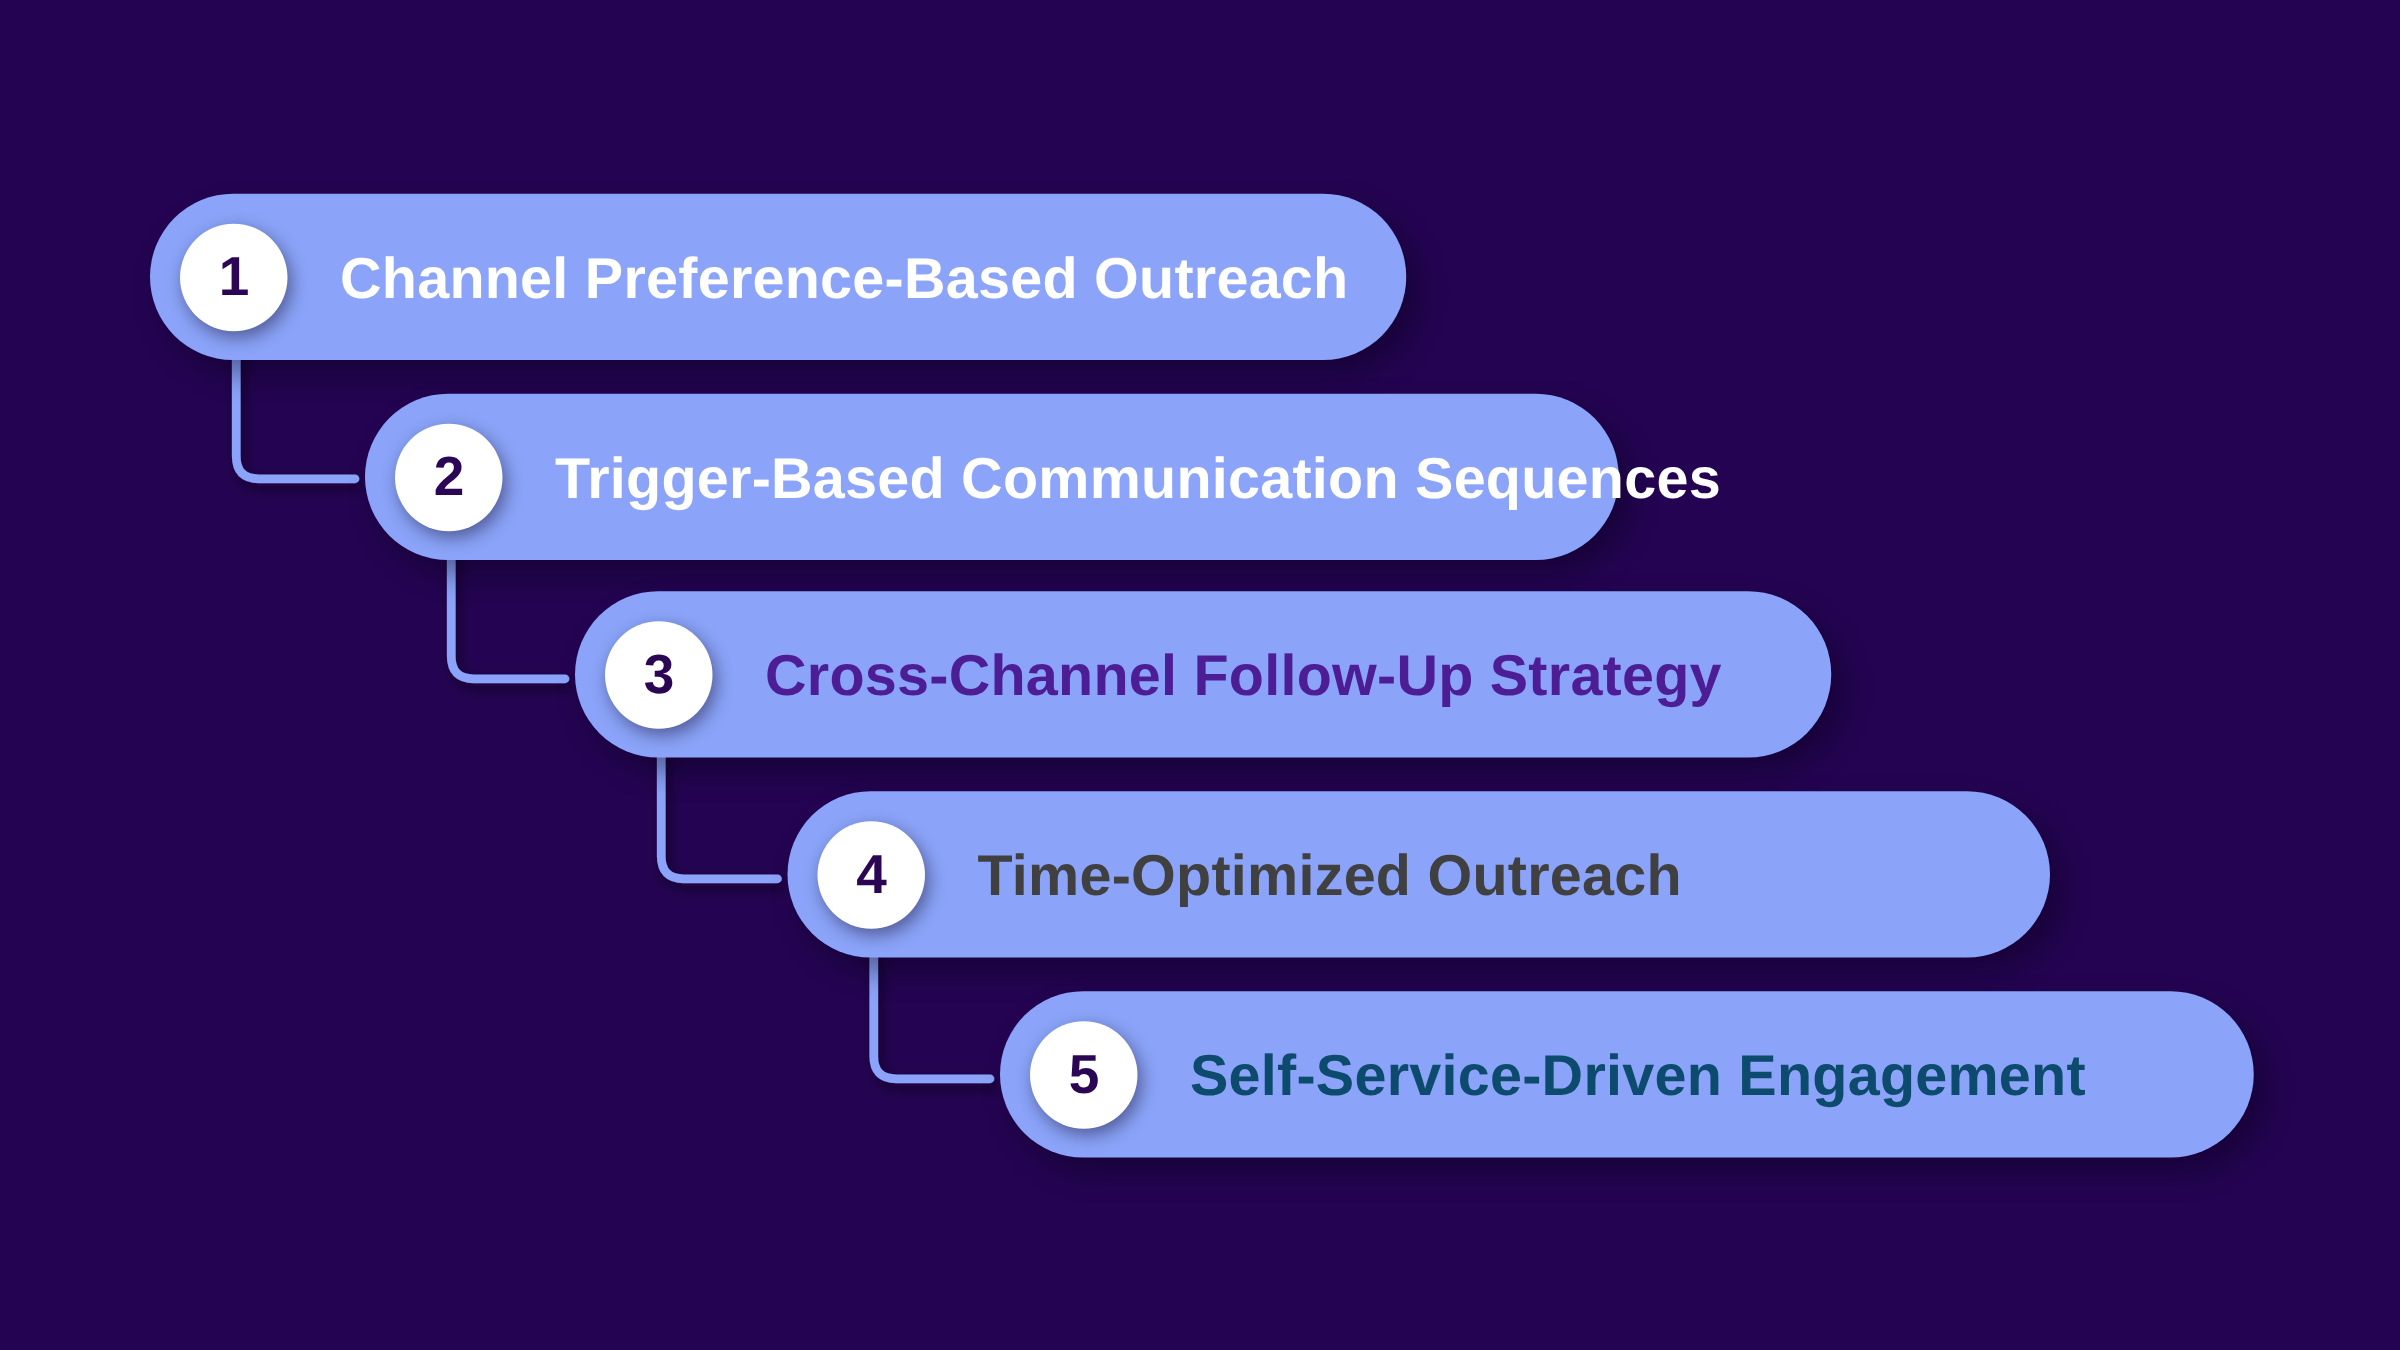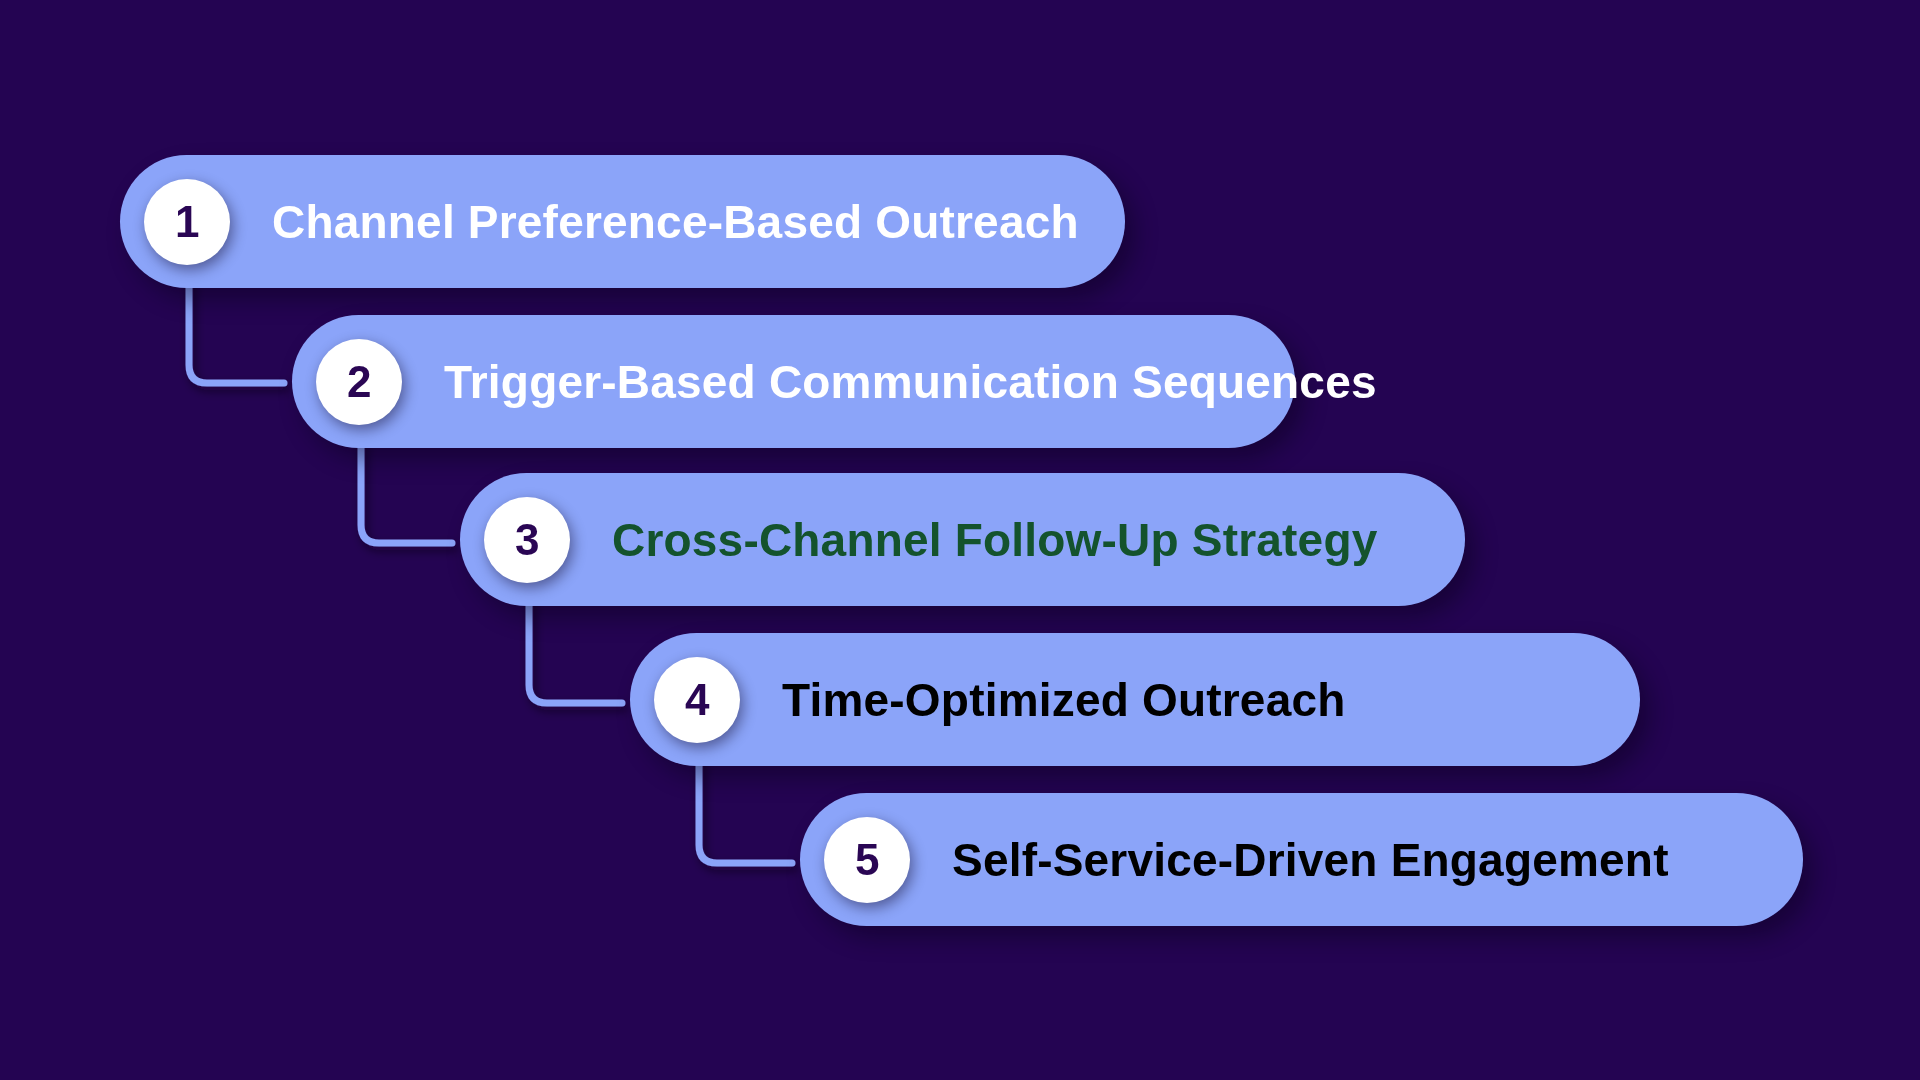--- a/index.html
+++ b/index.html
@@ -94,29 +94,29 @@
       <div class="step-row" style="left: 292px; top: 315px; width: 1003px; background: rgb(139, 164, 249);">
         <div class="step-badge" style="background: rgb(255, 255, 255);">
           <span class="step-number" style="color: rgb(42, 6, 84);">2</span>
         </div>
         <div class="step-label" style="color: rgb(255, 255, 255);">Trigger-Based Communication Sequences</div>
       </div>
       <div class="step-row" style="left: 460px; top: 473px; width: 1005px; background: rgb(139, 164, 249);">
         <div class="step-badge" style="background: rgb(255, 255, 255);">
           <span class="step-number" style="color: rgb(42, 6, 84);">3</span>
         </div>
-        <div class="step-label" style="color: #14532d;">Cross-Channel Follow-Up Strategy</div>
+        <div class="step-label" style="color: #4c1d95;">Cross-Channel Follow-Up Strategy</div>
       </div>
       <div class="step-row" style="left: 630px; top: 633px; width: 1010px; background: rgb(139, 164, 249);">
         <div class="step-badge" style="background: rgb(255, 255, 255);">
           <span class="step-number" style="color: rgb(42, 6, 84);">4</span>
         </div>
-        <div class="step-label" style="color: #000000;">Time-Optimized Outreach</div>
+        <div class="step-label" style="color: #404040;">Time-Optimized Outreach</div>
       </div>
       <div class="step-row" style="left: 800px; top: 793px; width: 1003px; background: rgb(139, 164, 249);">
         <div class="step-badge" style="background: rgb(255, 255, 255);">
           <span class="step-number" style="color: rgb(42, 6, 84);">5</span>
         </div>
-        <div class="step-label" style="color: #000000;">Self-Service-Driven Engagement</div>
+        <div class="step-label" style="color: #0c4a6e;">Self-Service-Driven Engagement</div>
       </div>
     </div>
 
 </div>
 
 </body></html>

